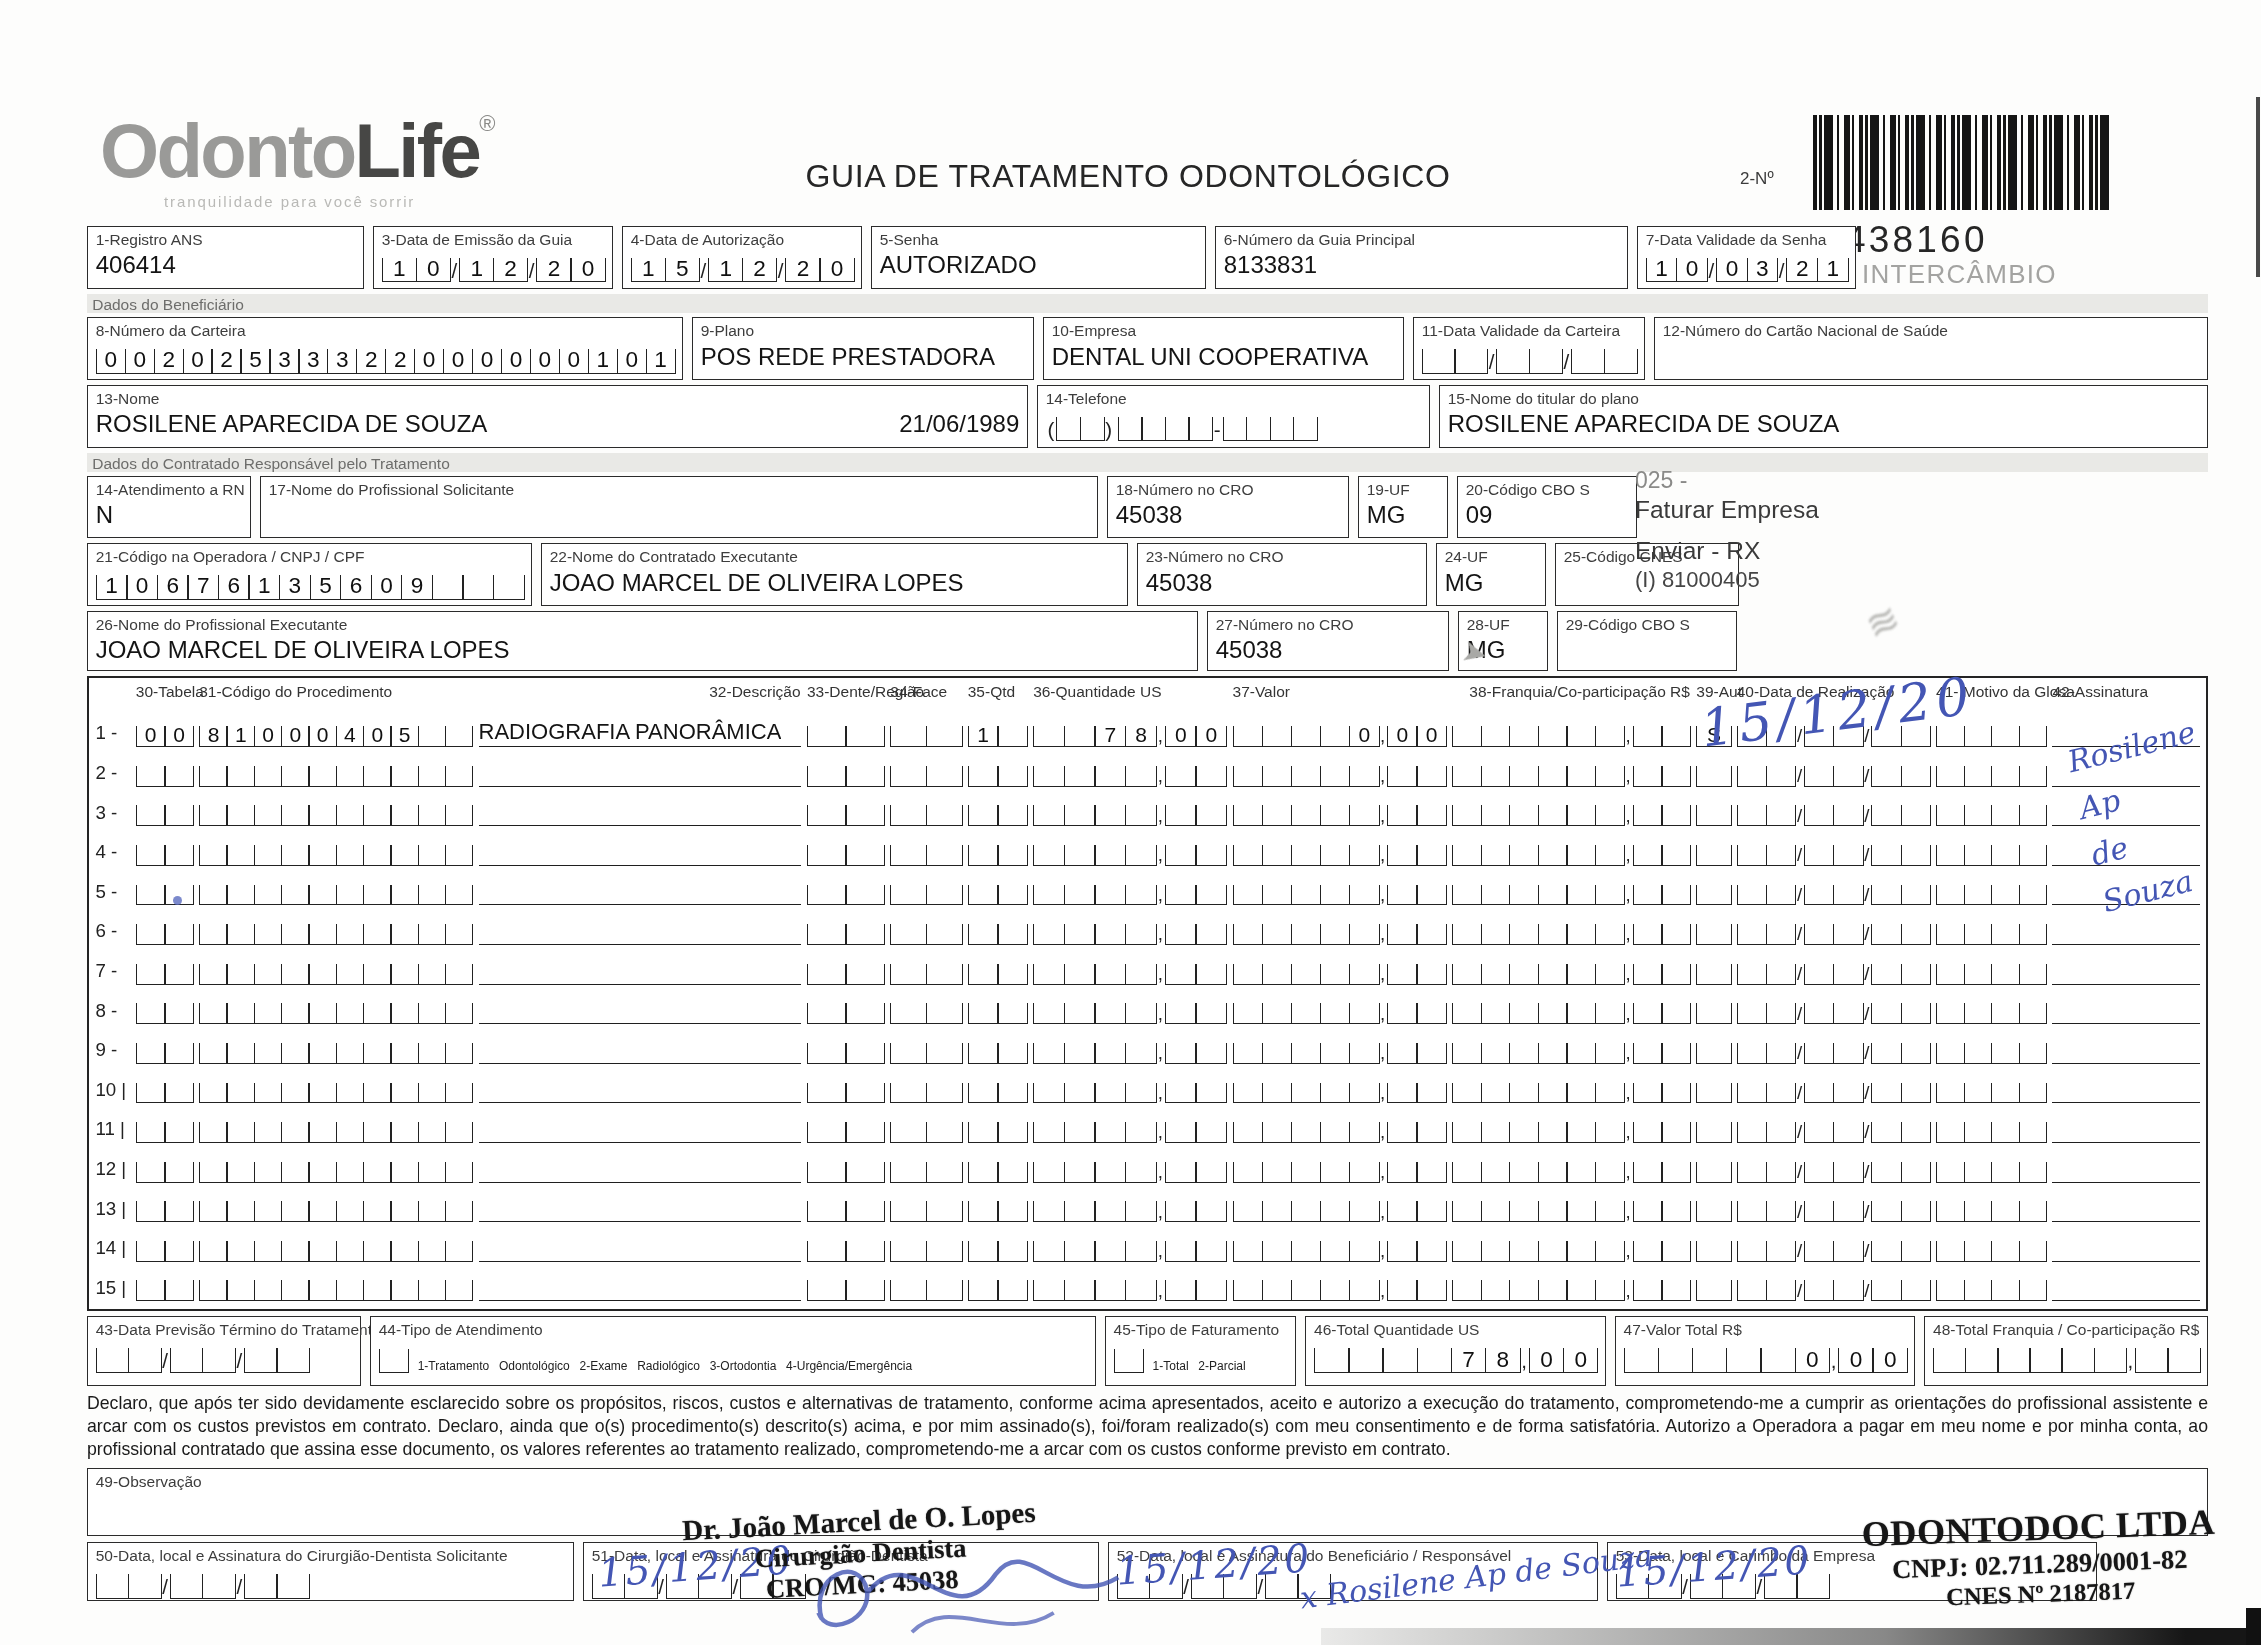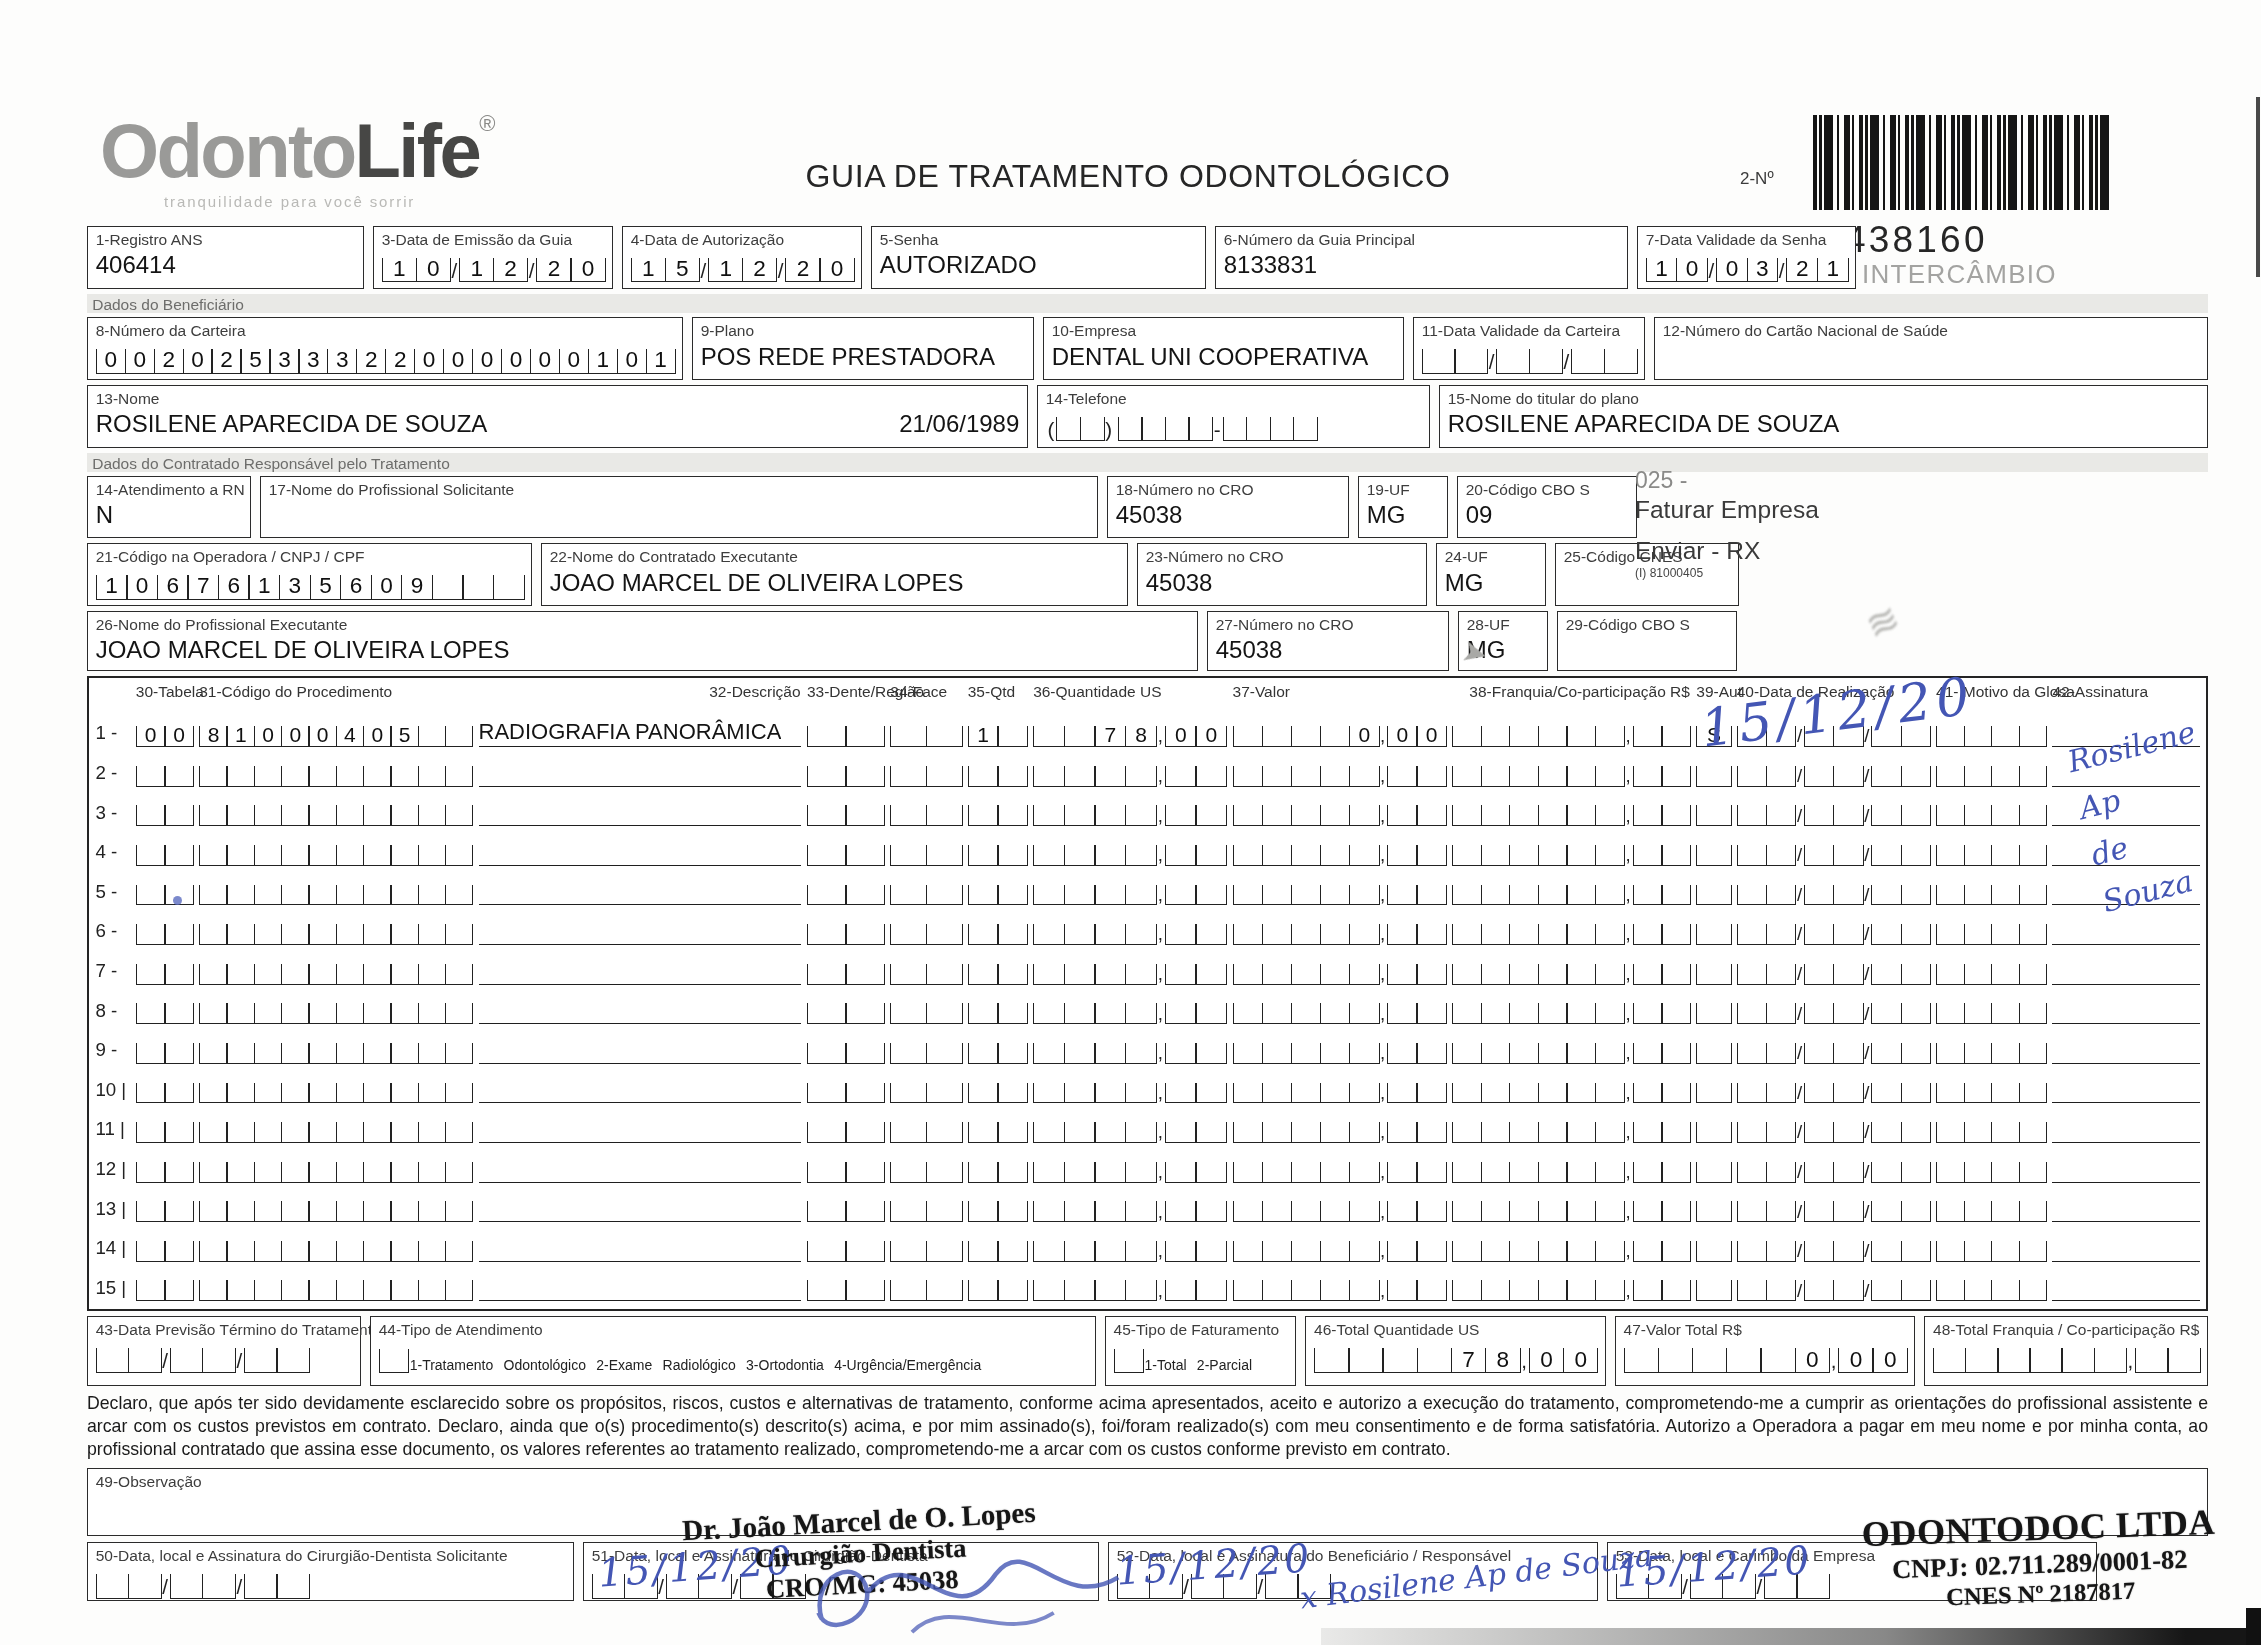--- a/index.html
+++ b/index.html
@@ -33,28 +33,28 @@
   .flexrow{display:flex;justify-content:space-between;align-items:flex-end;}
   .band{background:#e9e9e6;color:#6d6d6b;font-size:15.5px;padding:1.9px 5.2px;margin-bottom:3.9px;height:19.3px;box-sizing:border-box;}
 
   .comb{display:flex;align-items:flex-end;height:31px;}
   .cc{flex:1;height:23px;display:flex;align-items:flex-end;justify-content:center;
       border-left:1.3px solid #222;border-right:1.3px solid #222;border-bottom:1.9px solid #222;
       margin-right:-1.3px;font-size:22.6px;color:#101010;line-height:1;padding-bottom:0.6px;}
   .sep{align-self:flex-end;font-size:20.6px;color:#222;padding:0 1.9px;line-height:1.1;}
   .chkcell{width:28px;height:23px;border-left:1.3px solid #222;border-right:1.3px solid #222;
       border-bottom:1.9px solid #222;display:inline-block;}
-  .optrow{display:flex;align-items:flex-end;gap:1px;font-size:14px;color:#222;word-spacing:6.4px;height:31px;}
+  .optrow{display:flex;align-items:flex-end;gap:9px;font-size:12px;color:#222;word-spacing:6.4px;height:31px;}
 
   
   .sidenote{position:absolute;left:1548px;top:240px;line-height:1.25;}
   .sn1{font-size:23px;color:#8a8a88;}
   .sn2{font-size:24.5px;color:#3a3a3a;margin-bottom:10.3px;}
   .sn3{font-size:24.5px;color:#3a3a3a;}
-  .sn4{font-size:12px;color:#454545;}
+  .sn4{font-size:22px;color:#454545;}
 
   
   .ptable{border:2.6px solid #242424;background:#fff;padding:2.6px 6.4px 5.2px;position:relative;margin-bottom:5.2px;}
   .thead{display:flex;gap:6.4px;font-size:15.5px;color:#343434;padding:2.6px 0 0;height:27px;}
   .th{white-space:nowrap;overflow:visible;}
   .trow{display:flex;gap:6.4px;height:37px;align-items:flex-end;padding-bottom:2.6px;}
   .tcol{box-sizing:border-box;}
   .rn{font-size:18.7px;color:#222;padding-bottom:2.6px;white-space:nowrap;}
   .trow .comb{height:26px;}
   .trow .cc{height:19.3px;font-size:21px;}

